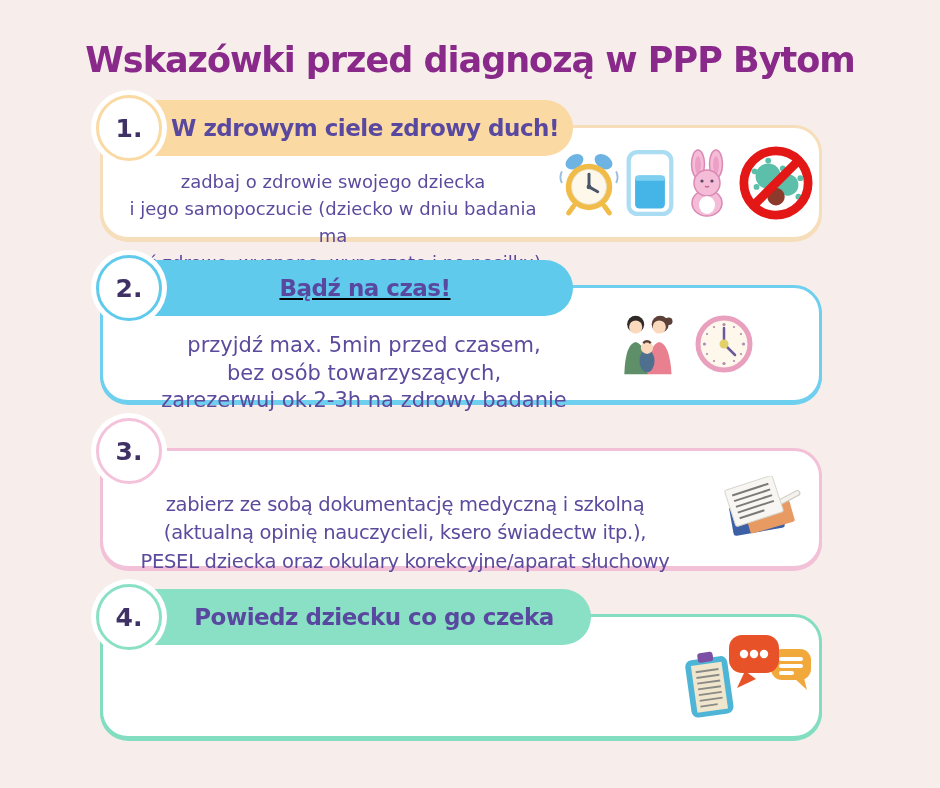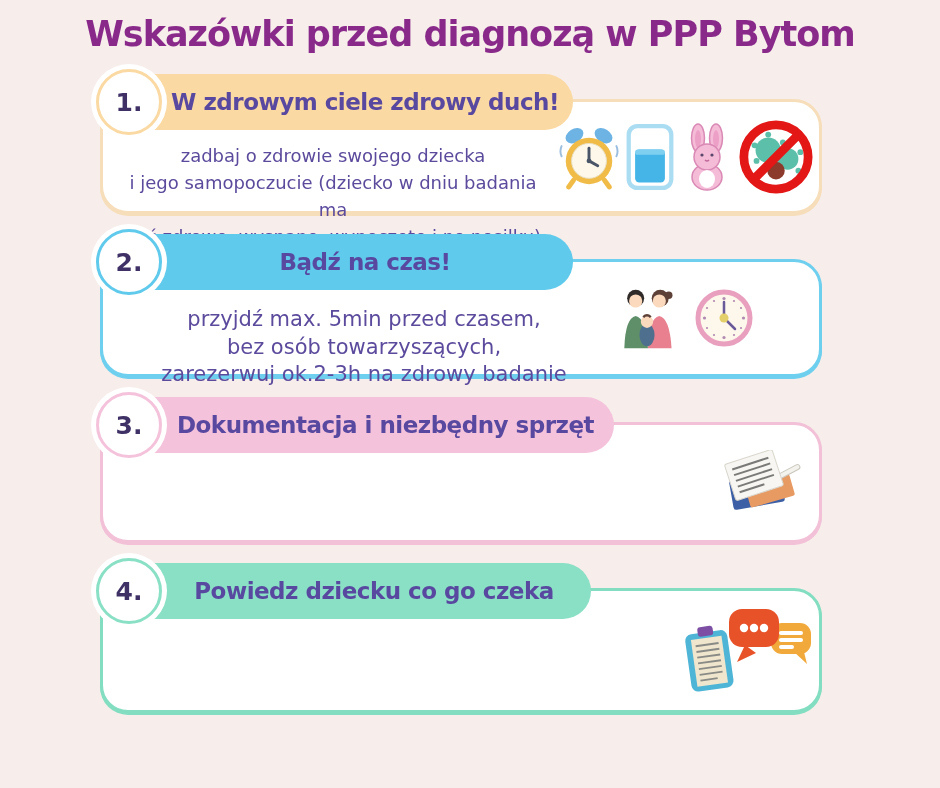--- a/index.html
+++ b/index.html
@@ -6,21 +6,21 @@
   .page {
     position: relative;
     width: 940px;
     height: 788px;
     background: var(--background, #f7edea);
     font-family: "DejaVu Sans", "Liberation Sans", sans-serif;
     overflow: hidden;
   }
   .title {
     margin: 0;
-    padding-top: 14px;
+    padding-top: 40px;
     text-align: center;
     font-size: 35px;
     font-weight: bold;
     letter-spacing: -1px;
     color: var(--title, #892a8b);
   }
   .cards { margin-left: 100px; width: 722px; }
   .card {
     position: relative;
     background: #ffffff;
@@ -38,21 +38,21 @@
     position: absolute;
     top: -28px; left: -4px;
     height: 56px;
     border-radius: 30px;
     display: flex; align-items: center; justify-content: center;
     box-sizing: border-box;
     padding-left: 74px; padding-right: 16px;
     z-index: 1;
   }
   .c1 .pill { background: var(--card1-accent); width: 474px; }
-  .c2 .pill { background: var(--card2-accent); width: 474px; }
+  .c2 .pill { background: var(--card2-accent); width: 474px; text-decoration: underline; }
   .c3 .pill { background: var(--card3-accent); width: 515px; }
   .c4 .pill { background: var(--card4-accent); width: 492px; }
 
   .card-title {
     margin: 0;
     font-size: 23px;
     font-weight: bold;
     letter-spacing: -0.5px;
     white-space: nowrap;
     color: var(--heading-text, #5948a0);
@@ -231,23 +231,23 @@
             <circle cx="29" cy="29" r="4.5" fill="#e3d06a"></circle>
           </svg>
         </span>
       </div>
     </section>
 
     <section class="card c3">
       <div class="num">
         <span>3.</span>
       </div>
-      <div class="pill">
-        <h2 class="card-title">Dokumentacja i niezbędny sprzęt</h2>
-      </div>
+      <p class="body-text">zabierz ze sobą dokumentację medyczną i szkolną
+(aktualną opinię nauczycieli, ksero świadectw itp.),
+PESEL dziecka oraz okulary korekcyjne/aparat słuchowy</p>
       <div class="icons">
         <span class="ic">
           <svg width="88" height="66" viewBox="0 0 88 66">
             <rect x="14" y="26" width="52" height="30" rx="3" fill="#3c5fa5" transform="rotate(-10 40 41)"></rect>
             <rect x="30" y="30" width="46" height="22" rx="2" fill="#e89a63" transform="rotate(-16 53 41)"></rect>
             <rect x="56" y="20" width="28" height="5" rx="2.5" fill="#f4f2ec" stroke="#c9c6bd" transform="rotate(-28 70 22)"></rect>
             <g transform="rotate(-18 37 25)">
               <rect x="12" y="6" width="50" height="38" rx="2" fill="#f7f6f2" stroke="#d8d5cc"></rect>
               <line x1="18" y1="13" x2="56" y2="13" stroke="#7a7a78" stroke-width="2"></line>
               <line x1="18" y1="19" x2="56" y2="19" stroke="#7a7a78" stroke-width="2"></line>

